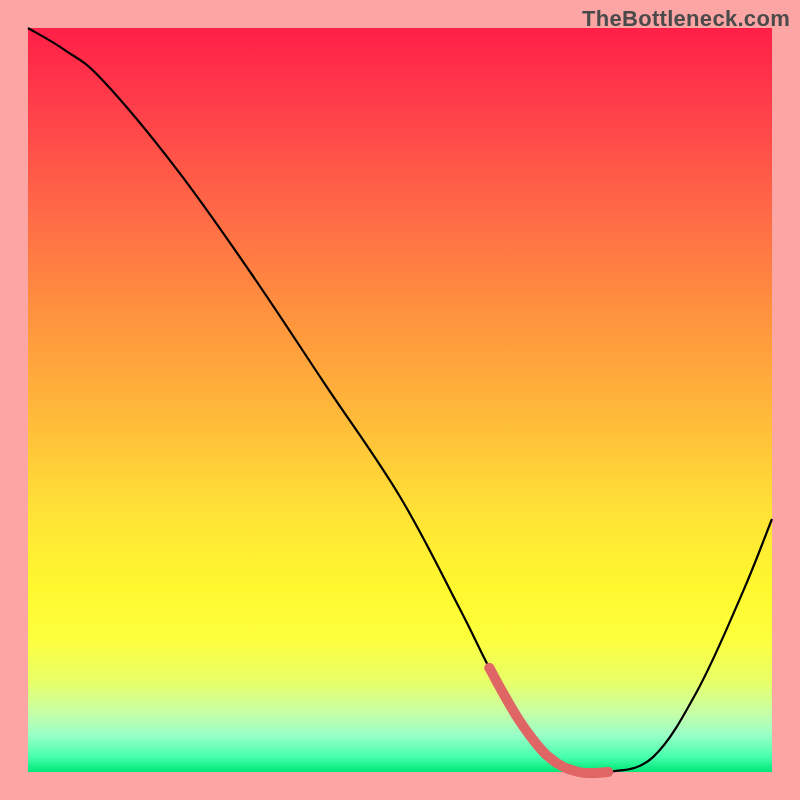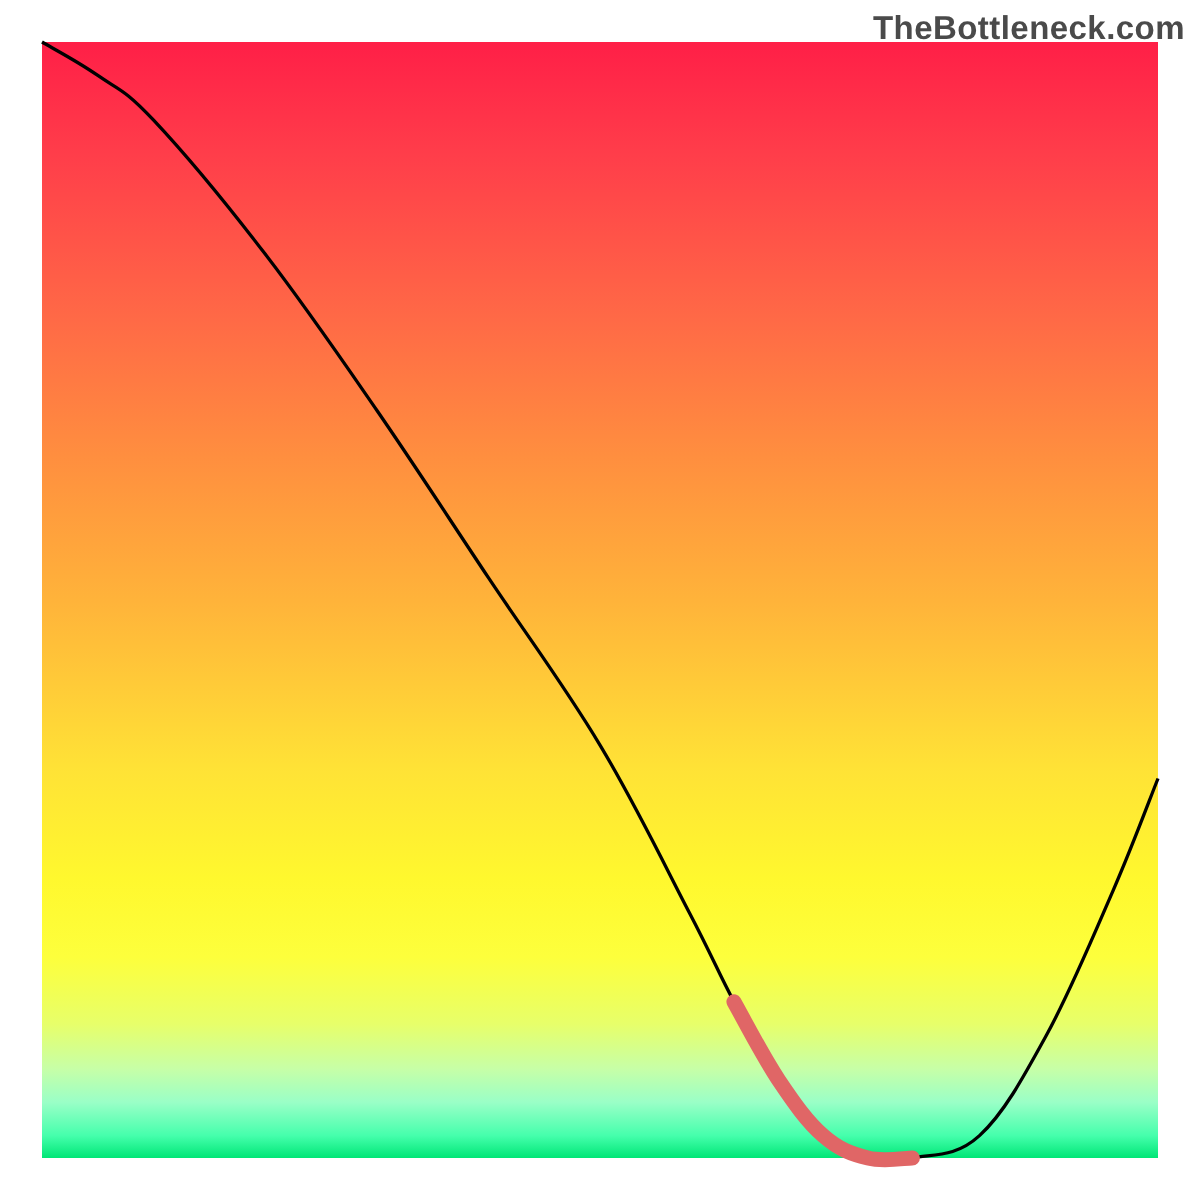--- a/index.html
+++ b/index.html
@@ -8,21 +8,21 @@
     width: 800px;
     height: 800px;
     background: #000;
     overflow: hidden;
     font-family: Arial, Helvetica, sans-serif;
   }
   .frame {
     position: relative;
     width: 800px;
     height: 800px;
-    background: #ffffff;
+    background: #fca5a5;
   }
   .plot {
     position: absolute;
     left: 28px;
     top: 28px;
     width: 744px;
     height: 744px;
     background: linear-gradient(
       to bottom,
       #ff1f47 0%,

